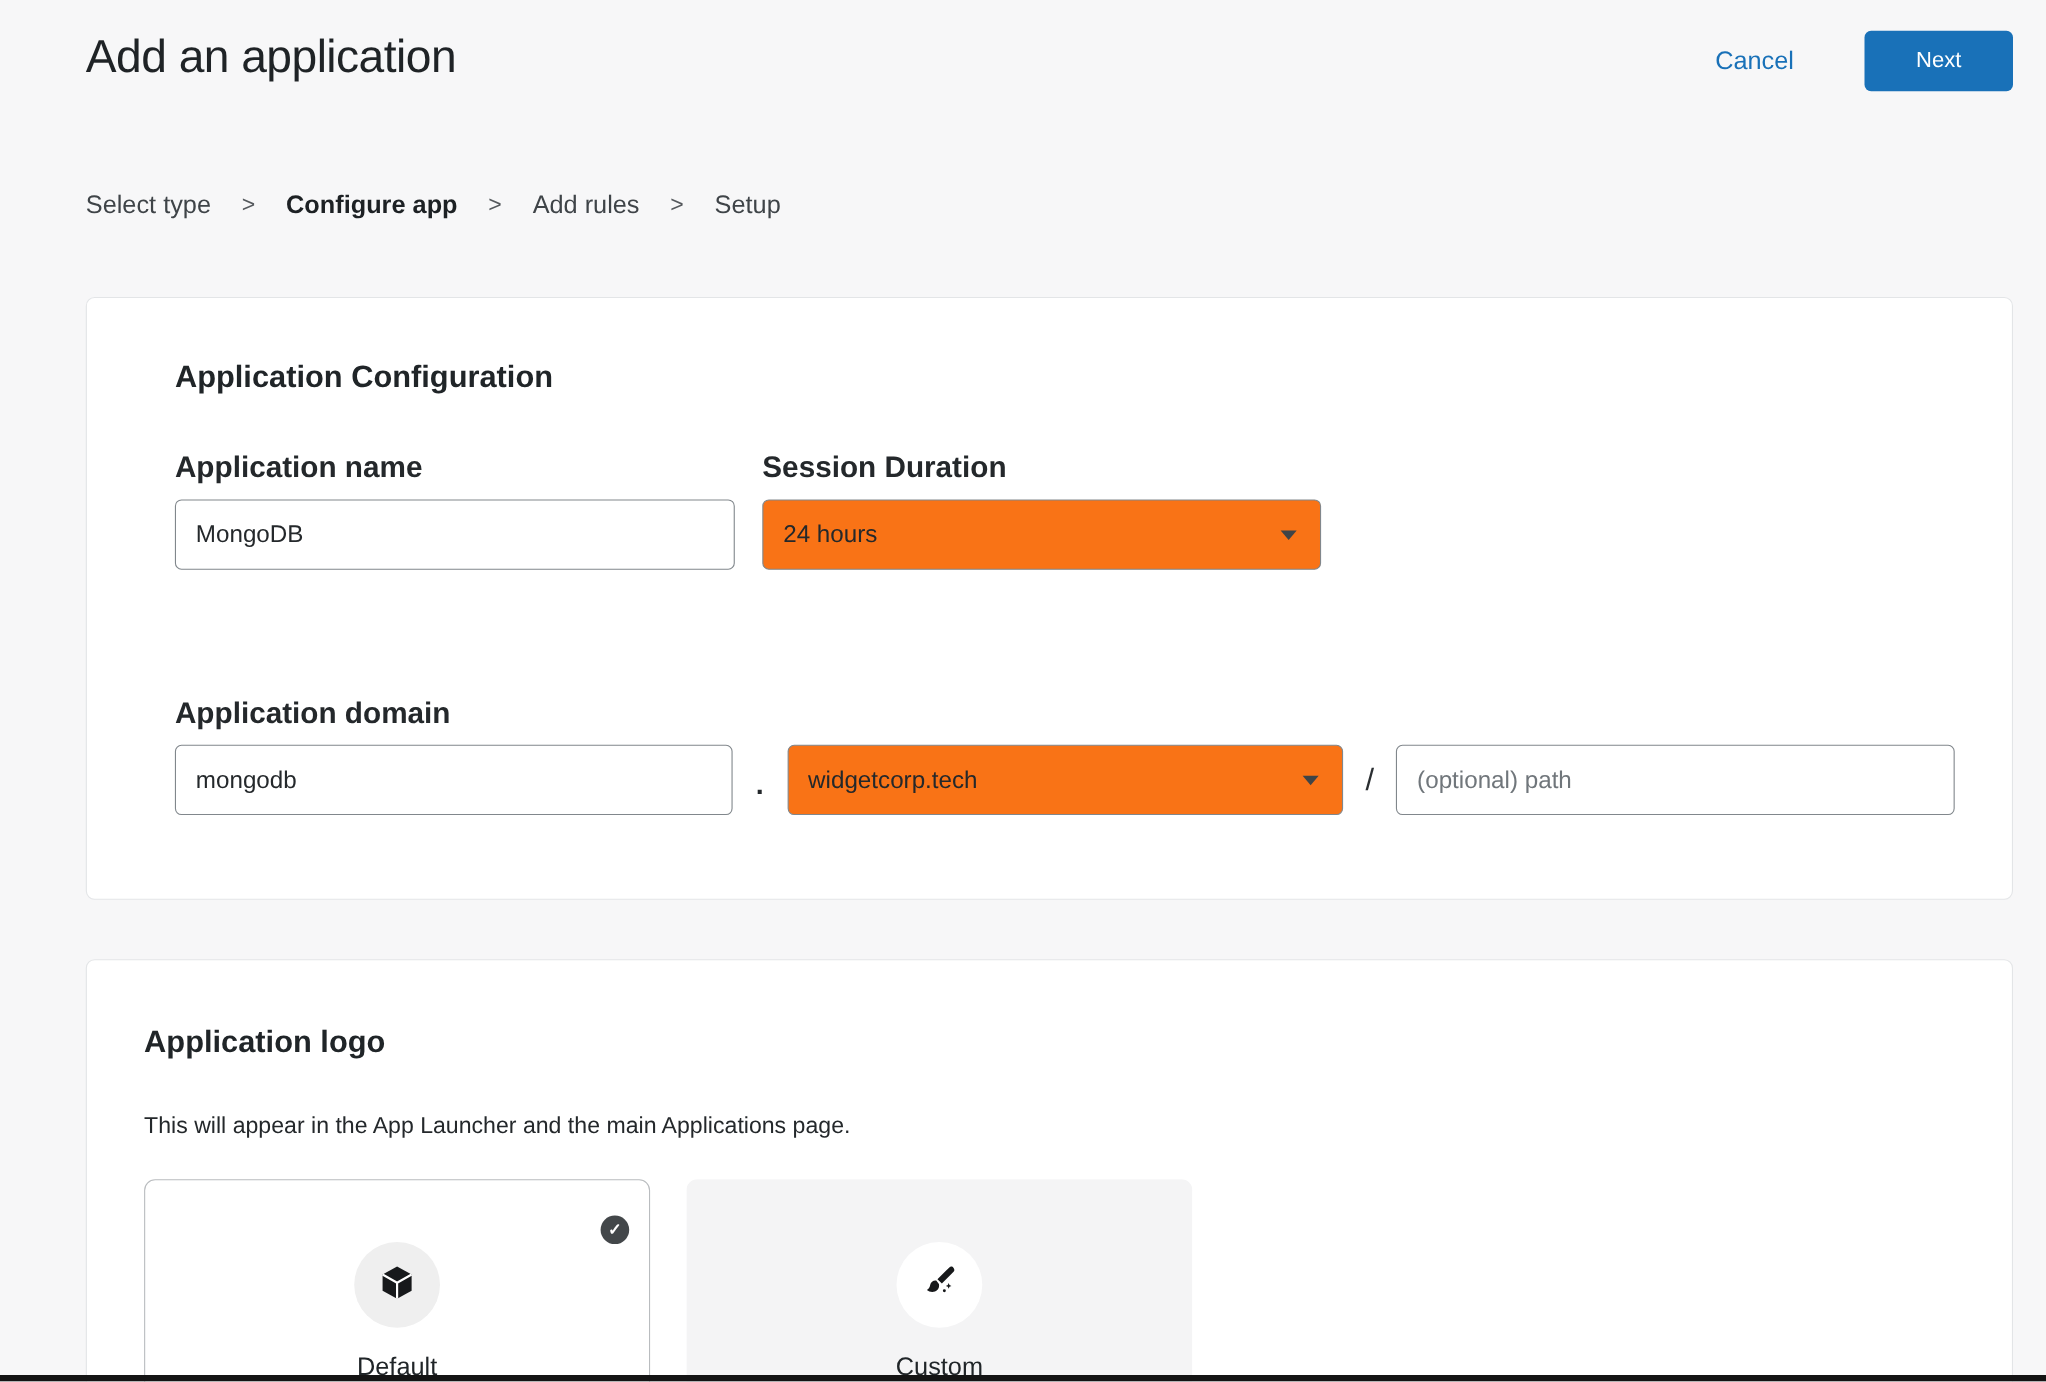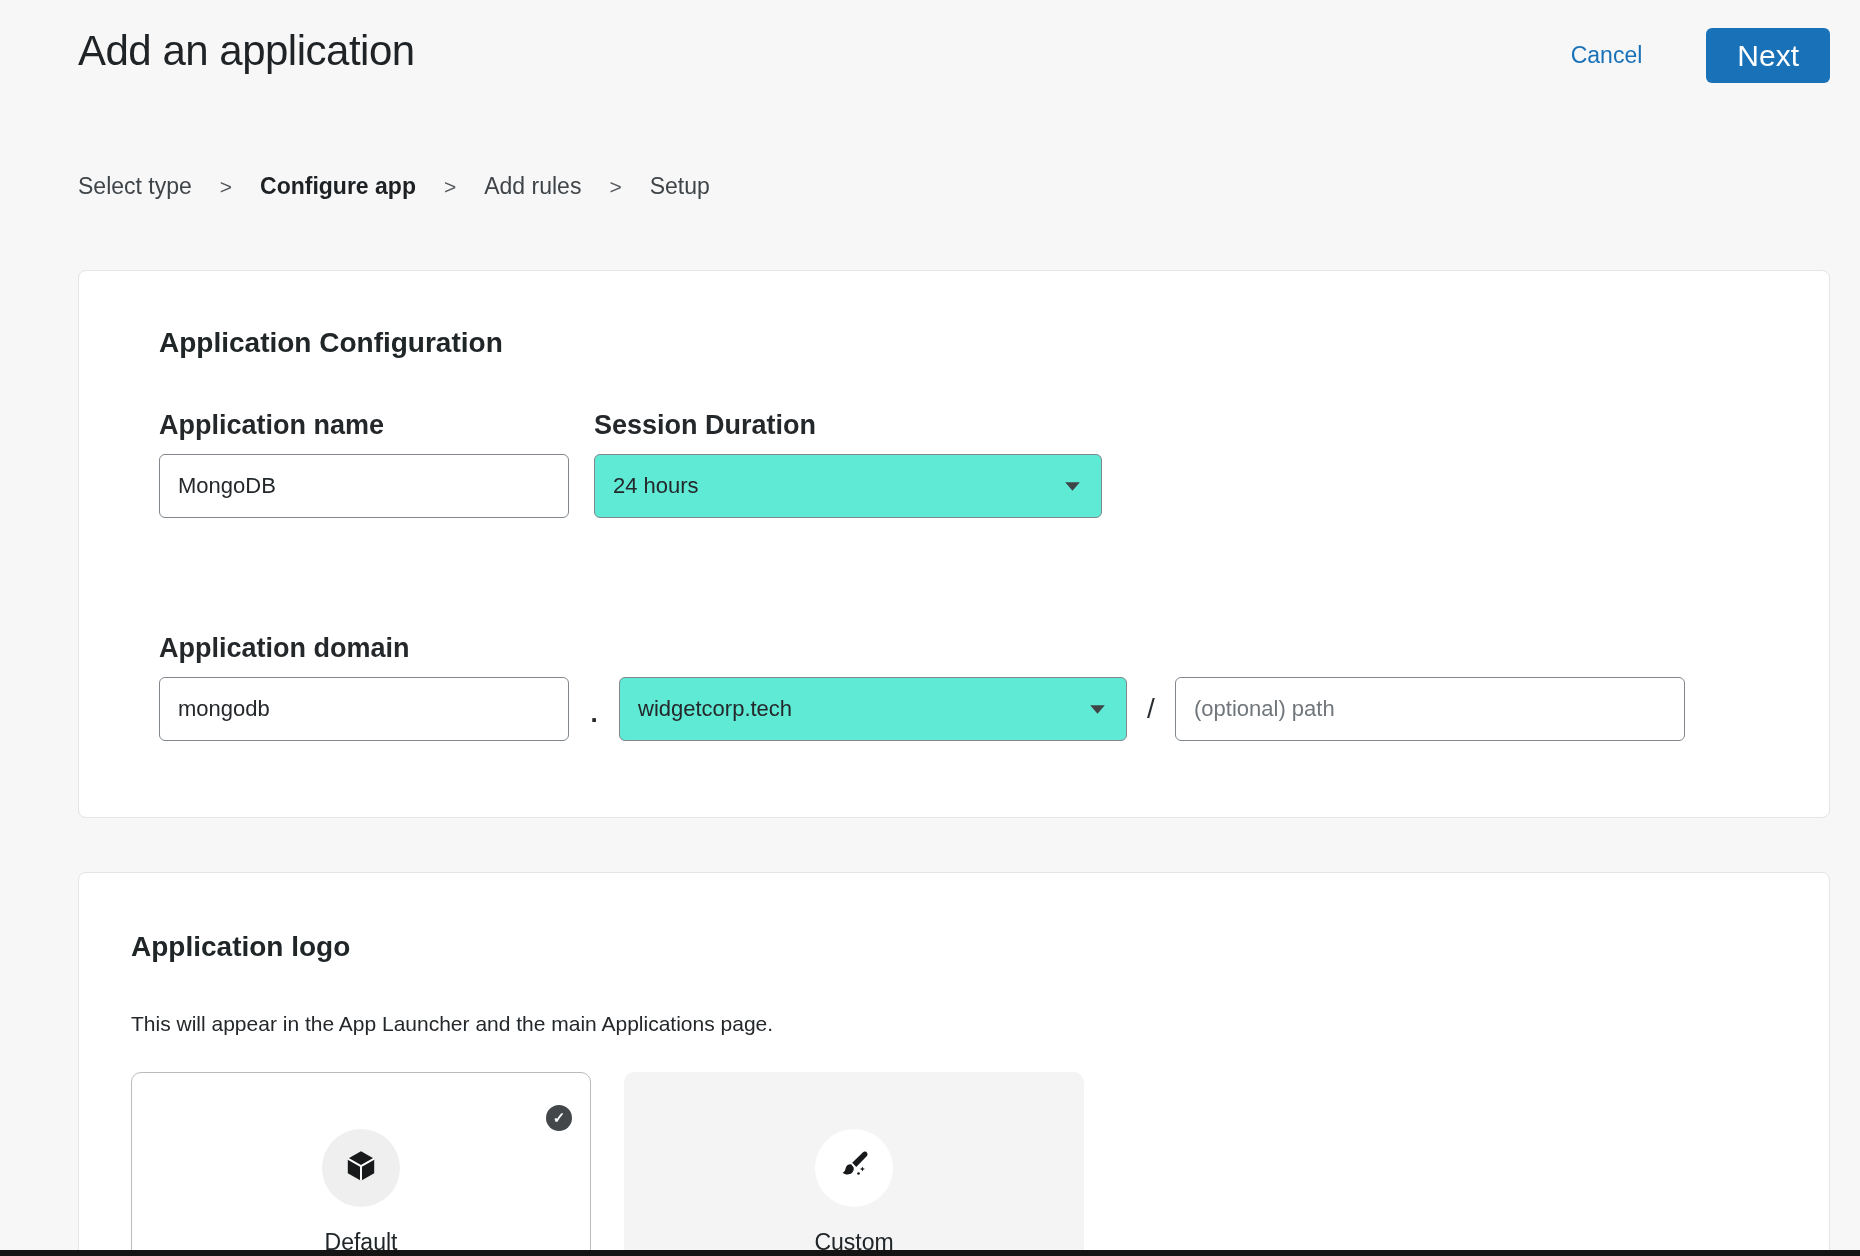--- a/index.html
+++ b/index.html
@@ -12,22 +12,22 @@
     position:relative;
   }
   .page { padding:0 30px 0 78px; }
 
   
   .header { display:flex; justify-content:space-between; align-items:flex-start; padding-top:26px; }
   .title { font-size:42px; font-weight:400; color:#1f2326; letter-spacing:-0.5px; line-height:50px; }
   .header-actions { display:flex; align-items:center; gap:64px; margin-top:2px; }
   .cancel { color:var(--accent,#1971b8); font-size:23px; cursor:pointer; background:none; border:none; font-family:inherit; }
   .next-btn {
-    background:var(--accent,#1971b8); color:#fff; font-size:30px; border:none;
-    border-radius:6px; height:55px; padding:0 31px; cursor:pointer; font-family:inherit;
+    background:var(--accent,#1971b8); color:#fff; font-size:20px; border:none;
+    border-radius:6px; height:55px; padding:0 47px; cursor:pointer; font-family:inherit;
   }
 
   
   .steps { display:flex; align-items:center; margin-top:90px; font-size:23px; color:#3f4448; }
   .step { cursor:pointer; }
   .step.active { font-weight:700; color:#1d2124; }
   .sep { margin:0 28px; color:#55595d; font-size:21px; }
 
   
   .card {
@@ -40,25 +40,25 @@
   .field-label { font-size:27px; font-weight:700; color:#24282b; margin-bottom:16px; line-height:25px; }
 
   .row-name { display:flex; gap:25px; margin-top:54px; }
   .col { display:flex; flex-direction:column; }
 
   .text-input {
     height:64px; border:1px solid #81878c; border-radius:6px; background:#fff;
     font-family:inherit; font-size:22px; color:#24282b; padding:0 18px; outline:none;
   }
   .text-input::placeholder { color:#70767b; }
-  .w-name { width:410px; }
+  .w-name { width:509px; }
   .w-path { width:510px; }
 
   .select {
-    width:508px; height:64px; border:1px solid #81878c; border-radius:6px; background:#5eead4;
+    width:508px; height:64px; border:1px solid #81878c; border-radius:6px; background:#f97316;
     display:flex; align-items:center; justify-content:space-between;
     padding:0 20px 0 18px; font-size:22px; color:#24282b; cursor:pointer;
   }
   .caret { display:flex; align-items:center; }
 
   .domain-section { margin-top:118px; }
   .domain-row { display:flex; align-items:center; gap:14px; }
   .dot-sep { font-size:26px; font-weight:700; width:22px; text-align:center; align-self:flex-end; padding-bottom:12px; color:#24282b; }
   .slash-sep { font-size:28px; width:20px; text-align:center; color:#2a2e31; }
 

